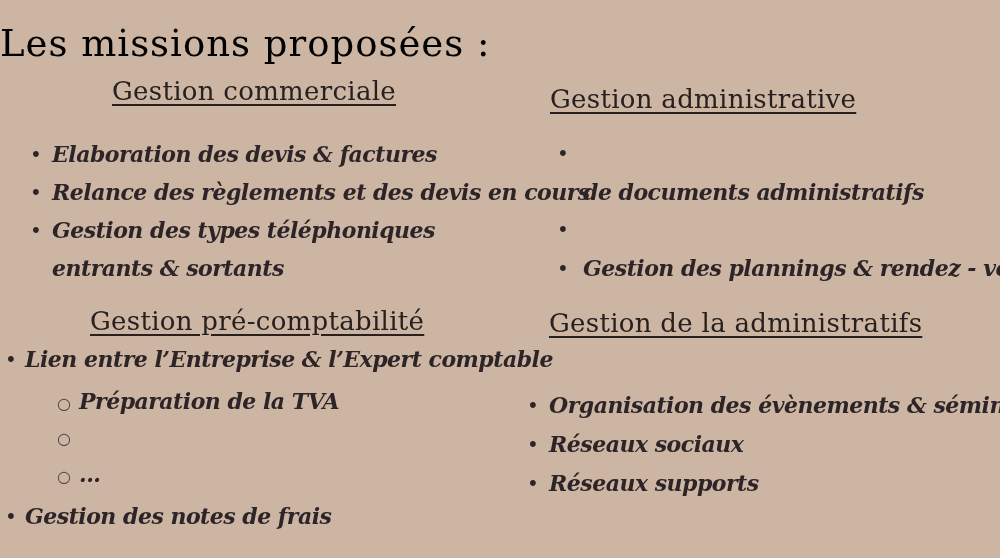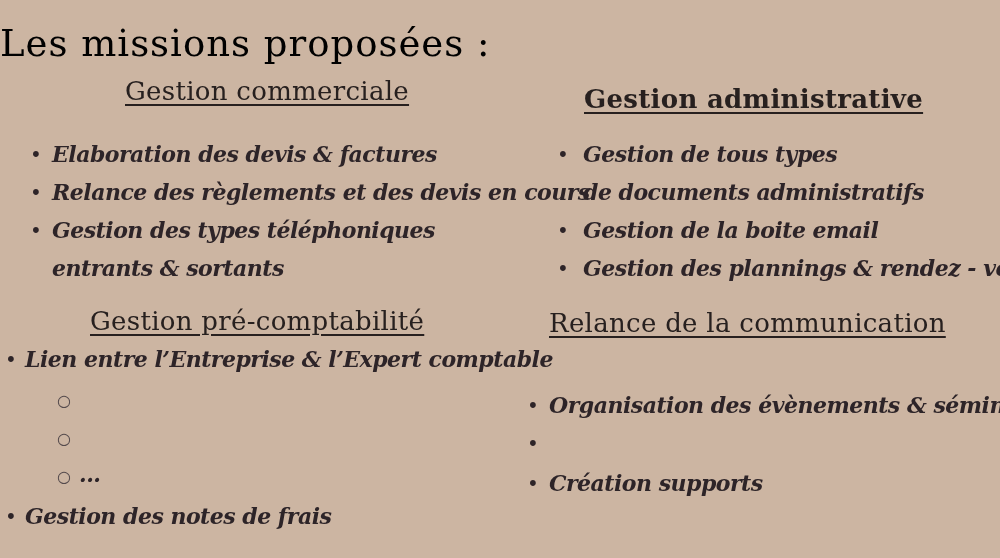--- a/index.html
+++ b/index.html
@@ -51,84 +51,84 @@
   .bullet.disc{font-size:20px;color:#2d2428;}
   .bullet.circle{font-size:16px;color:#544a4c;}
 </style>
 </head>
 <body>
 
 <div class="slide">
 
   <div class="title">Les missions proposées :</div>
 
-  <div class="heading" style="left:125px;top:76px;text-align:center;">Gestion commerciale</div>
+  <div class="heading" style="left:112px;top:76px;text-align:center;">Gestion commerciale</div>
 
   <div class="row" style="left:30px;top:139px;">
     <span class="bullet disc">•</span>
     <span>Elaboration des devis &amp; factures</span>
   </div>
   <div class="row" style="left:30px;top:177px;">
     <span class="bullet disc">•</span>
     <span>Relance des règlements et des devis en cours</span>
   </div>
   <div class="row" style="left:30px;top:215px;">
     <span class="bullet disc">•</span>
     <span>Gestion des types téléphoniques</span>
   </div>
   <div class="row" style="left:52px;top:253px;align-items:flex-end;">
     <span>entrants &amp; sortants</span>
   </div>
 
-  <div class="heading" style="left:584px;top:84px;font-weight:bold;">Gestion administrative</div>
+  <div class="heading" style="left:550px;top:84px;">Gestion administrative</div>
 
   <div class="row" style="left:557px;top:139px;">
     <span class="bullet disc" style="width:26px;flex-basis:26px;">•</span>
-    <span>Gestion de tous types</span>
   </div>
   <div class="row" style="left:583px;top:177px;">
     <span>de documents administratifs</span>
   </div>
   <div class="row" style="left:557px;top:215px;">
     <span class="bullet disc" style="width:26px;flex-basis:26px;">•</span>
-    <span>Gestion de la boite email</span>
   </div>
   <div class="row" style="left:557px;top:253px;">
     <span class="bullet disc" style="width:26px;flex-basis:26px;">•</span>
     <span>Gestion des plannings &amp; rendez - vous</span>
   </div>
 
   <div class="heading" style="left:90px;top:306px;text-align:right;">Gestion pré-comptabilité</div>
 
   <div class="row" style="left:5px;top:344px;">
     <span class="bullet disc" style="width:20px;flex-basis:20px;">•</span>
     <span>Lien entre l’Entreprise &amp; l’Expert comptable</span>
   </div>
   <div class="row" style="left:57px;top:386px;">
     <span class="bullet circle">○</span>
+    <span>Préparation de la TVA</span>
   </div>
   <div class="row" style="left:57px;top:424px;">
     <span class="bullet circle">○</span>
   </div>
   <div class="row" style="left:57px;top:459px;">
     <span class="bullet circle">○</span>
     <span>...</span>
   </div>
   <div class="row" style="left:5px;top:501px;">
     <span class="bullet disc" style="width:20px;flex-basis:20px;">•</span>
     <span>Gestion des notes de frais</span>
   </div>
 
-  <div class="heading" style="left:549px;top:308px;">Relance de la communication</div>
+  <div class="heading" style="left:549px;top:308px;">Gestion de la administratifs</div>
 
   <div class="row" style="left:527px;top:390px;">
     <span class="bullet disc">•</span>
     <span>Organisation des évènements &amp; séminaires</span>
   </div>
   <div class="row" style="left:527px;top:429px;">
     <span class="bullet disc">•</span>
+    <span>Réseaux sociaux</span>
   </div>
   <div class="row" style="left:527px;top:468px;">
     <span class="bullet disc">•</span>
-    <span>Création supports</span>
+    <span>Réseaux supports</span>
   </div>
 
 </div>
 
 </body></html>

